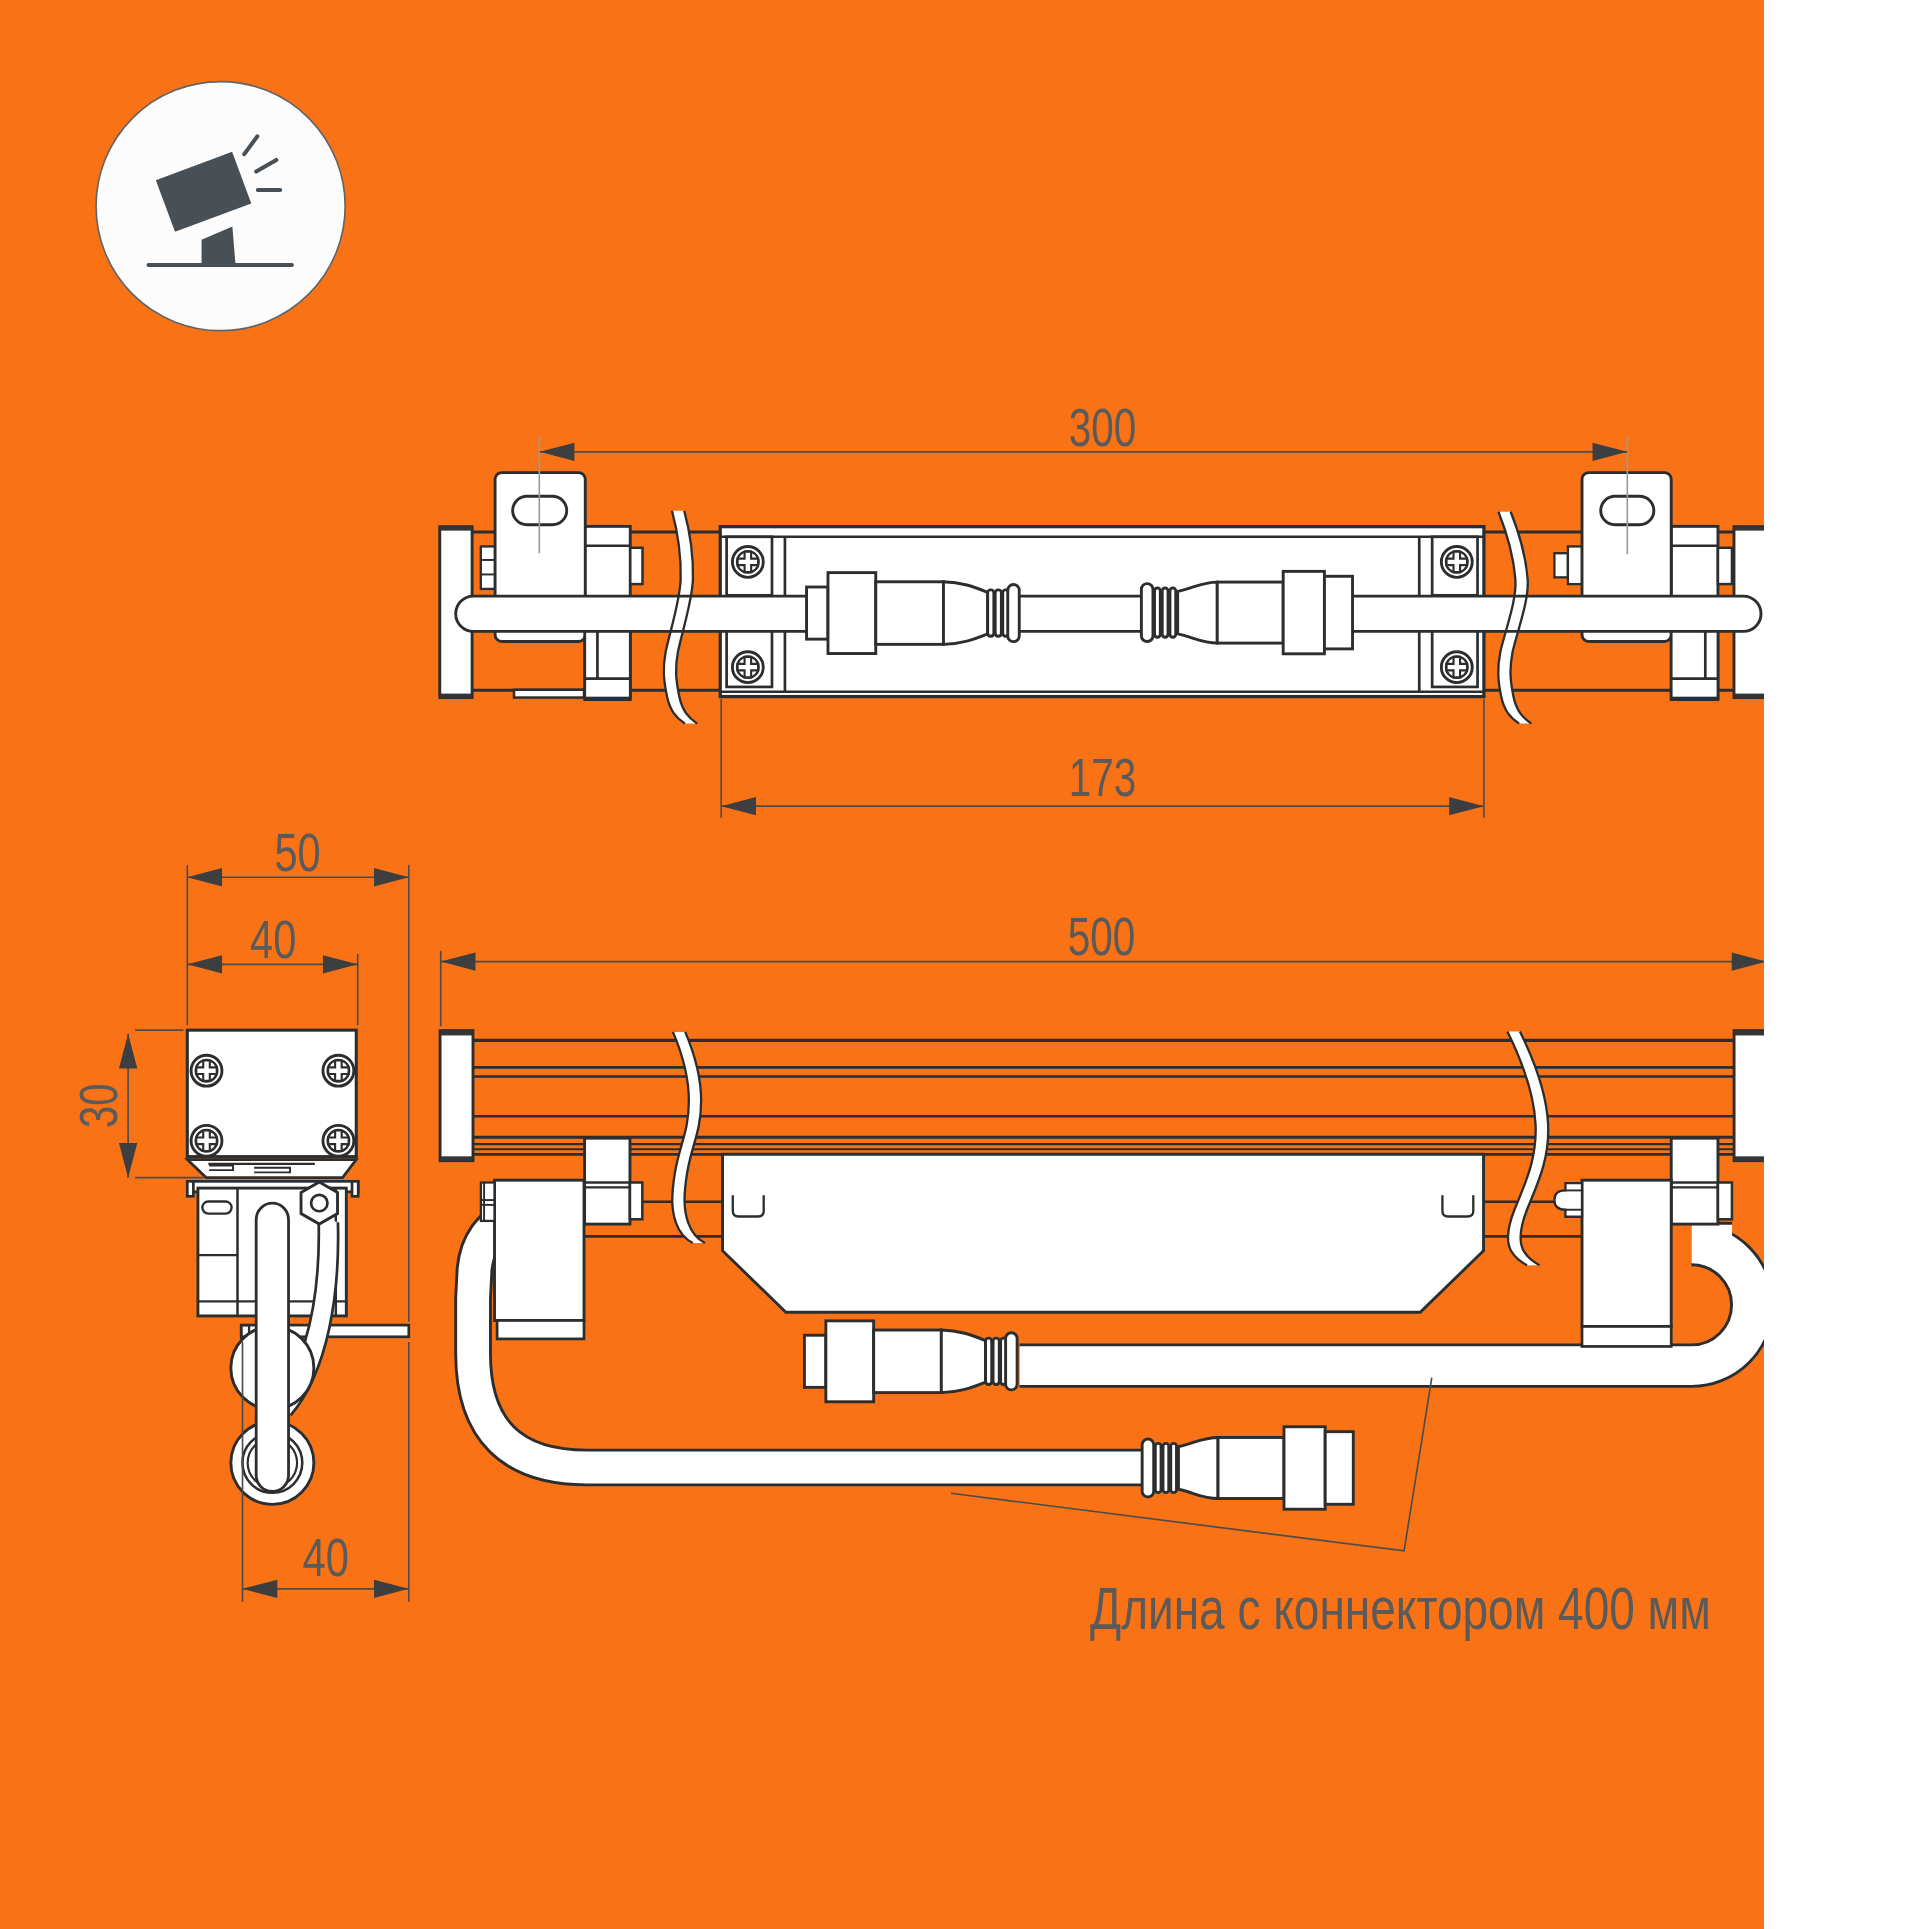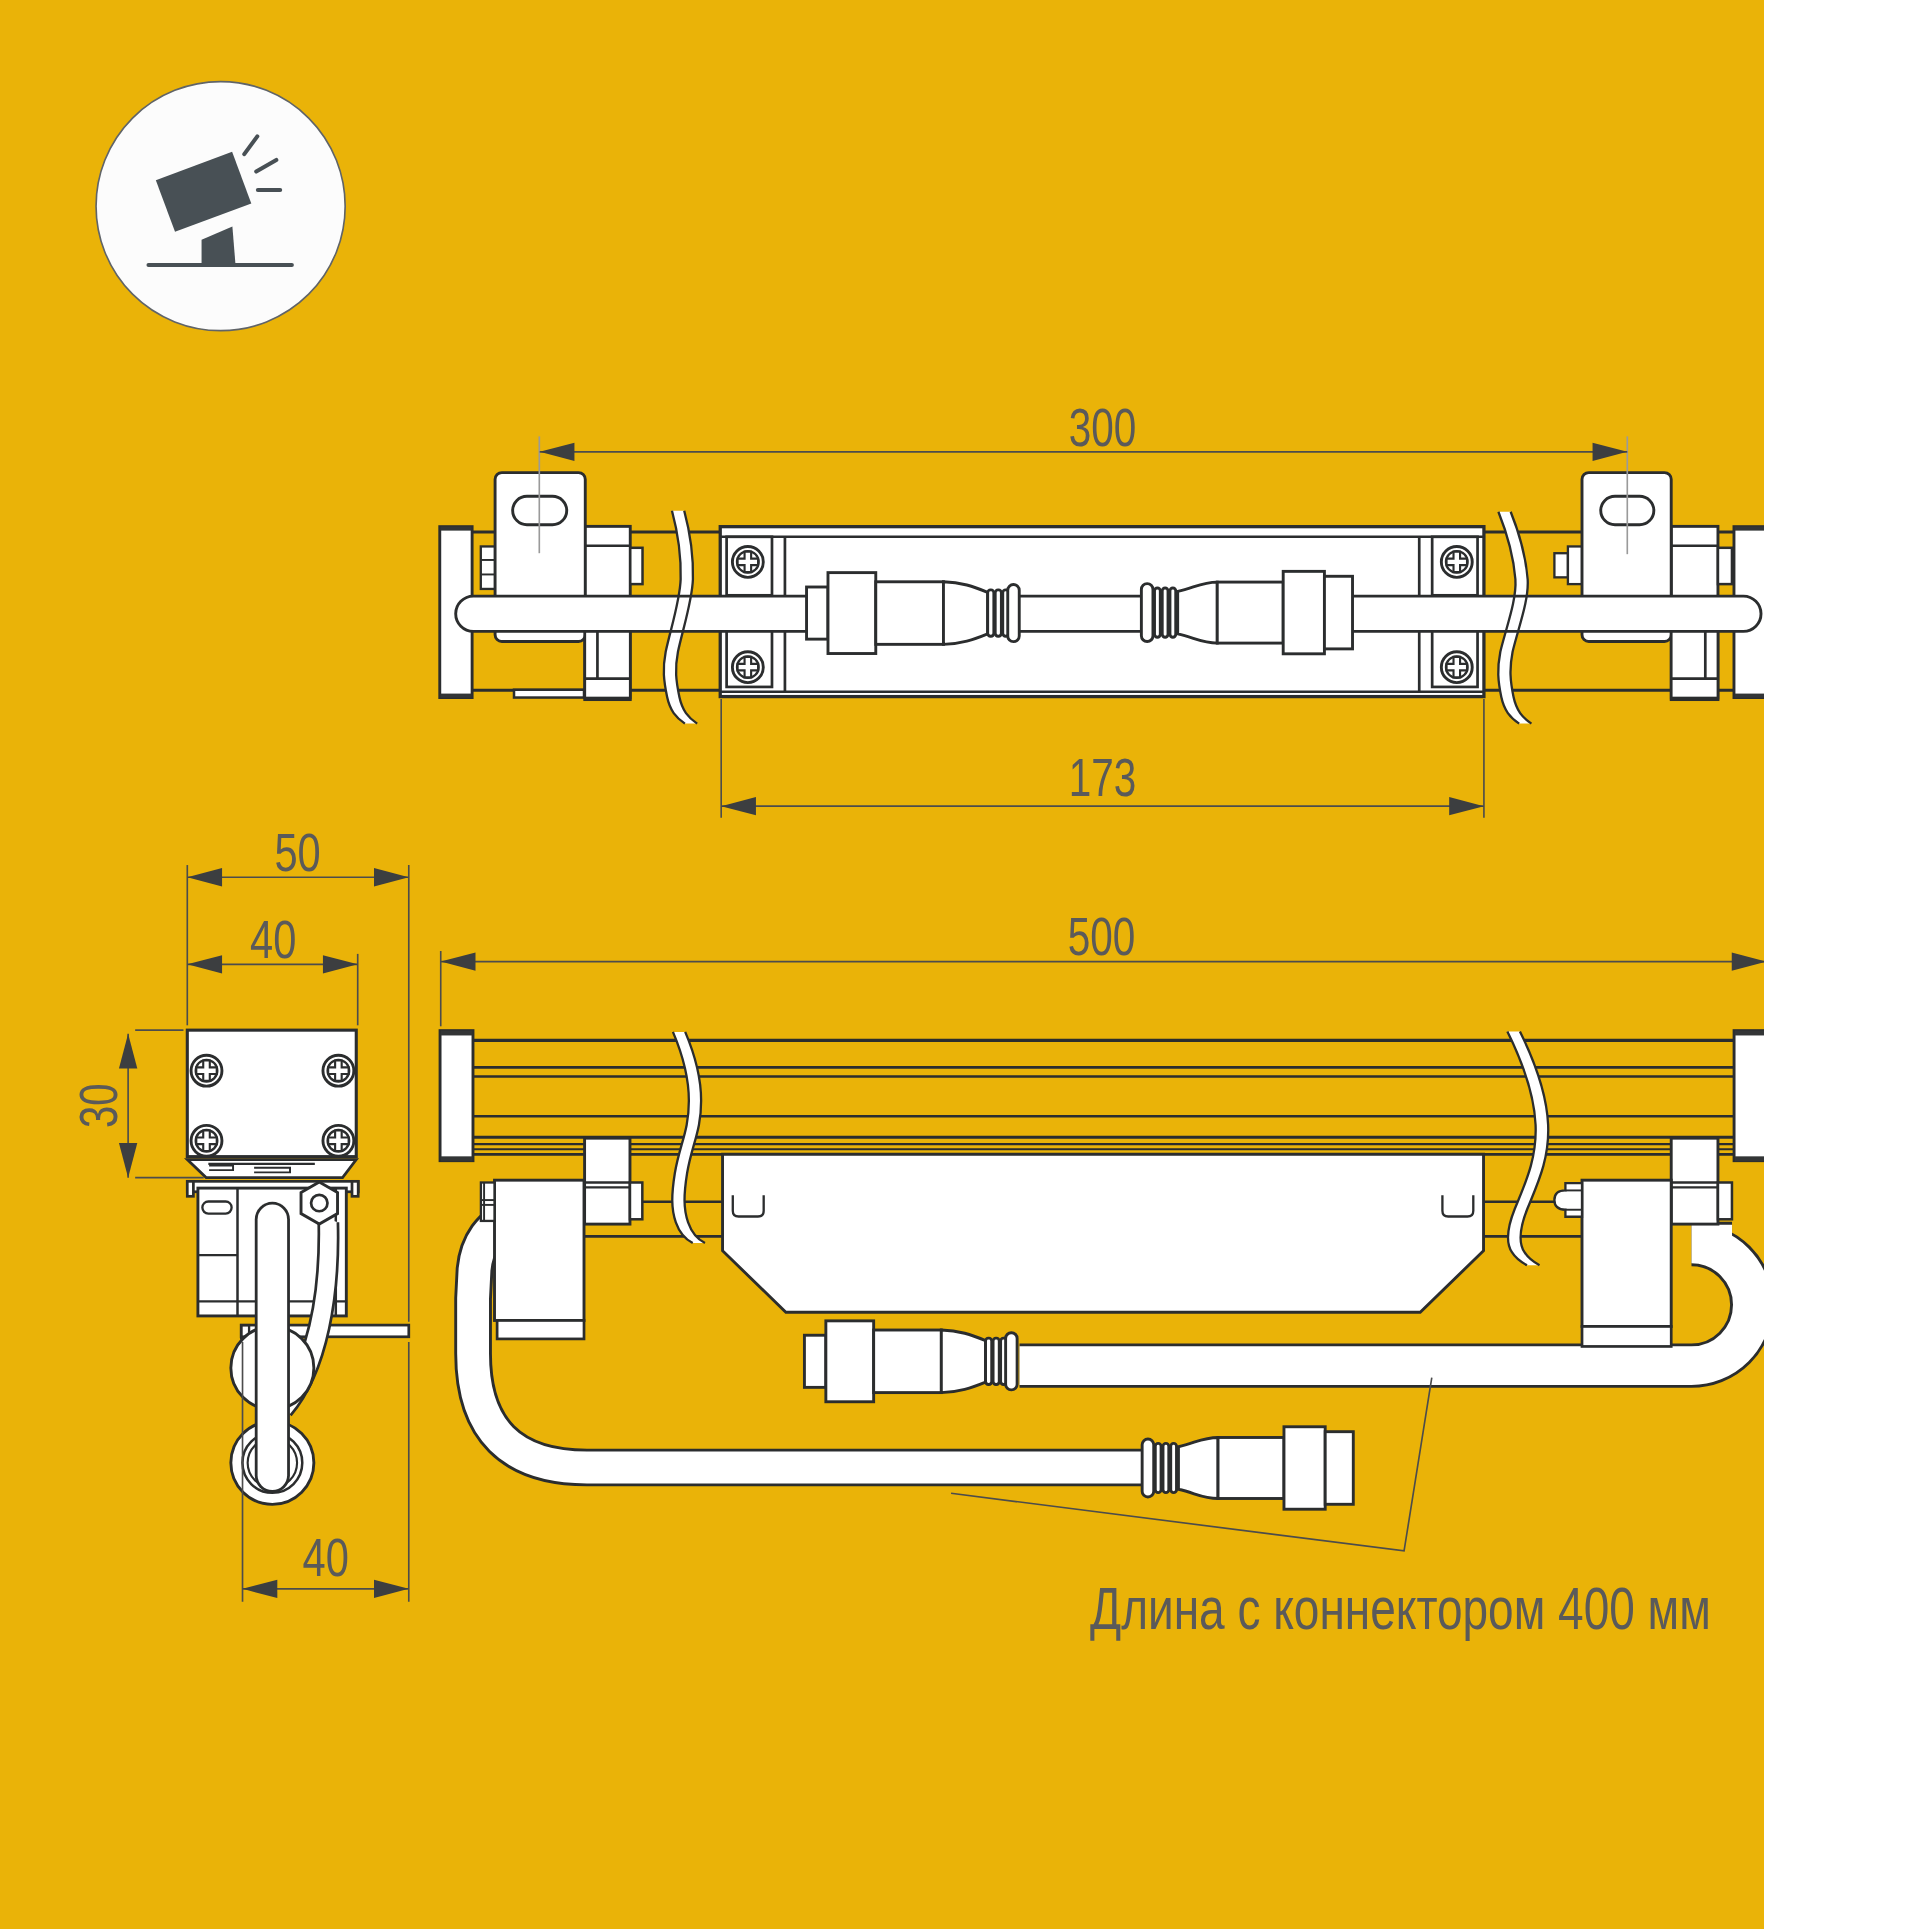--- a/index.html
+++ b/index.html
@@ -1,16 +1,16 @@
 <!DOCTYPE html>
 <html><head>
 <meta charset="utf-8">
 <style>
   html,body{margin:0;padding:0;background:#fff;}
-  .page{width:1764px;height:1929px;position:relative;background:#eab308;overflow:hidden;}
+  .page{width:1764px;height:1929px;position:relative;background:#f97316;overflow:hidden;}
   svg{position:absolute;left:0;top:0;}
   text{font-family:"Liberation Sans",sans-serif;fill:#5a5a5a;}
 </style>
 </head>
 <body>
 <div class="page">
 <svg width="1929" height="1929" viewBox="0 0 1998 1998">
 <defs>
   <g id="screw">
     <circle r="16" fill="#fff" stroke="#2b2d2e" stroke-width="3"></circle>

